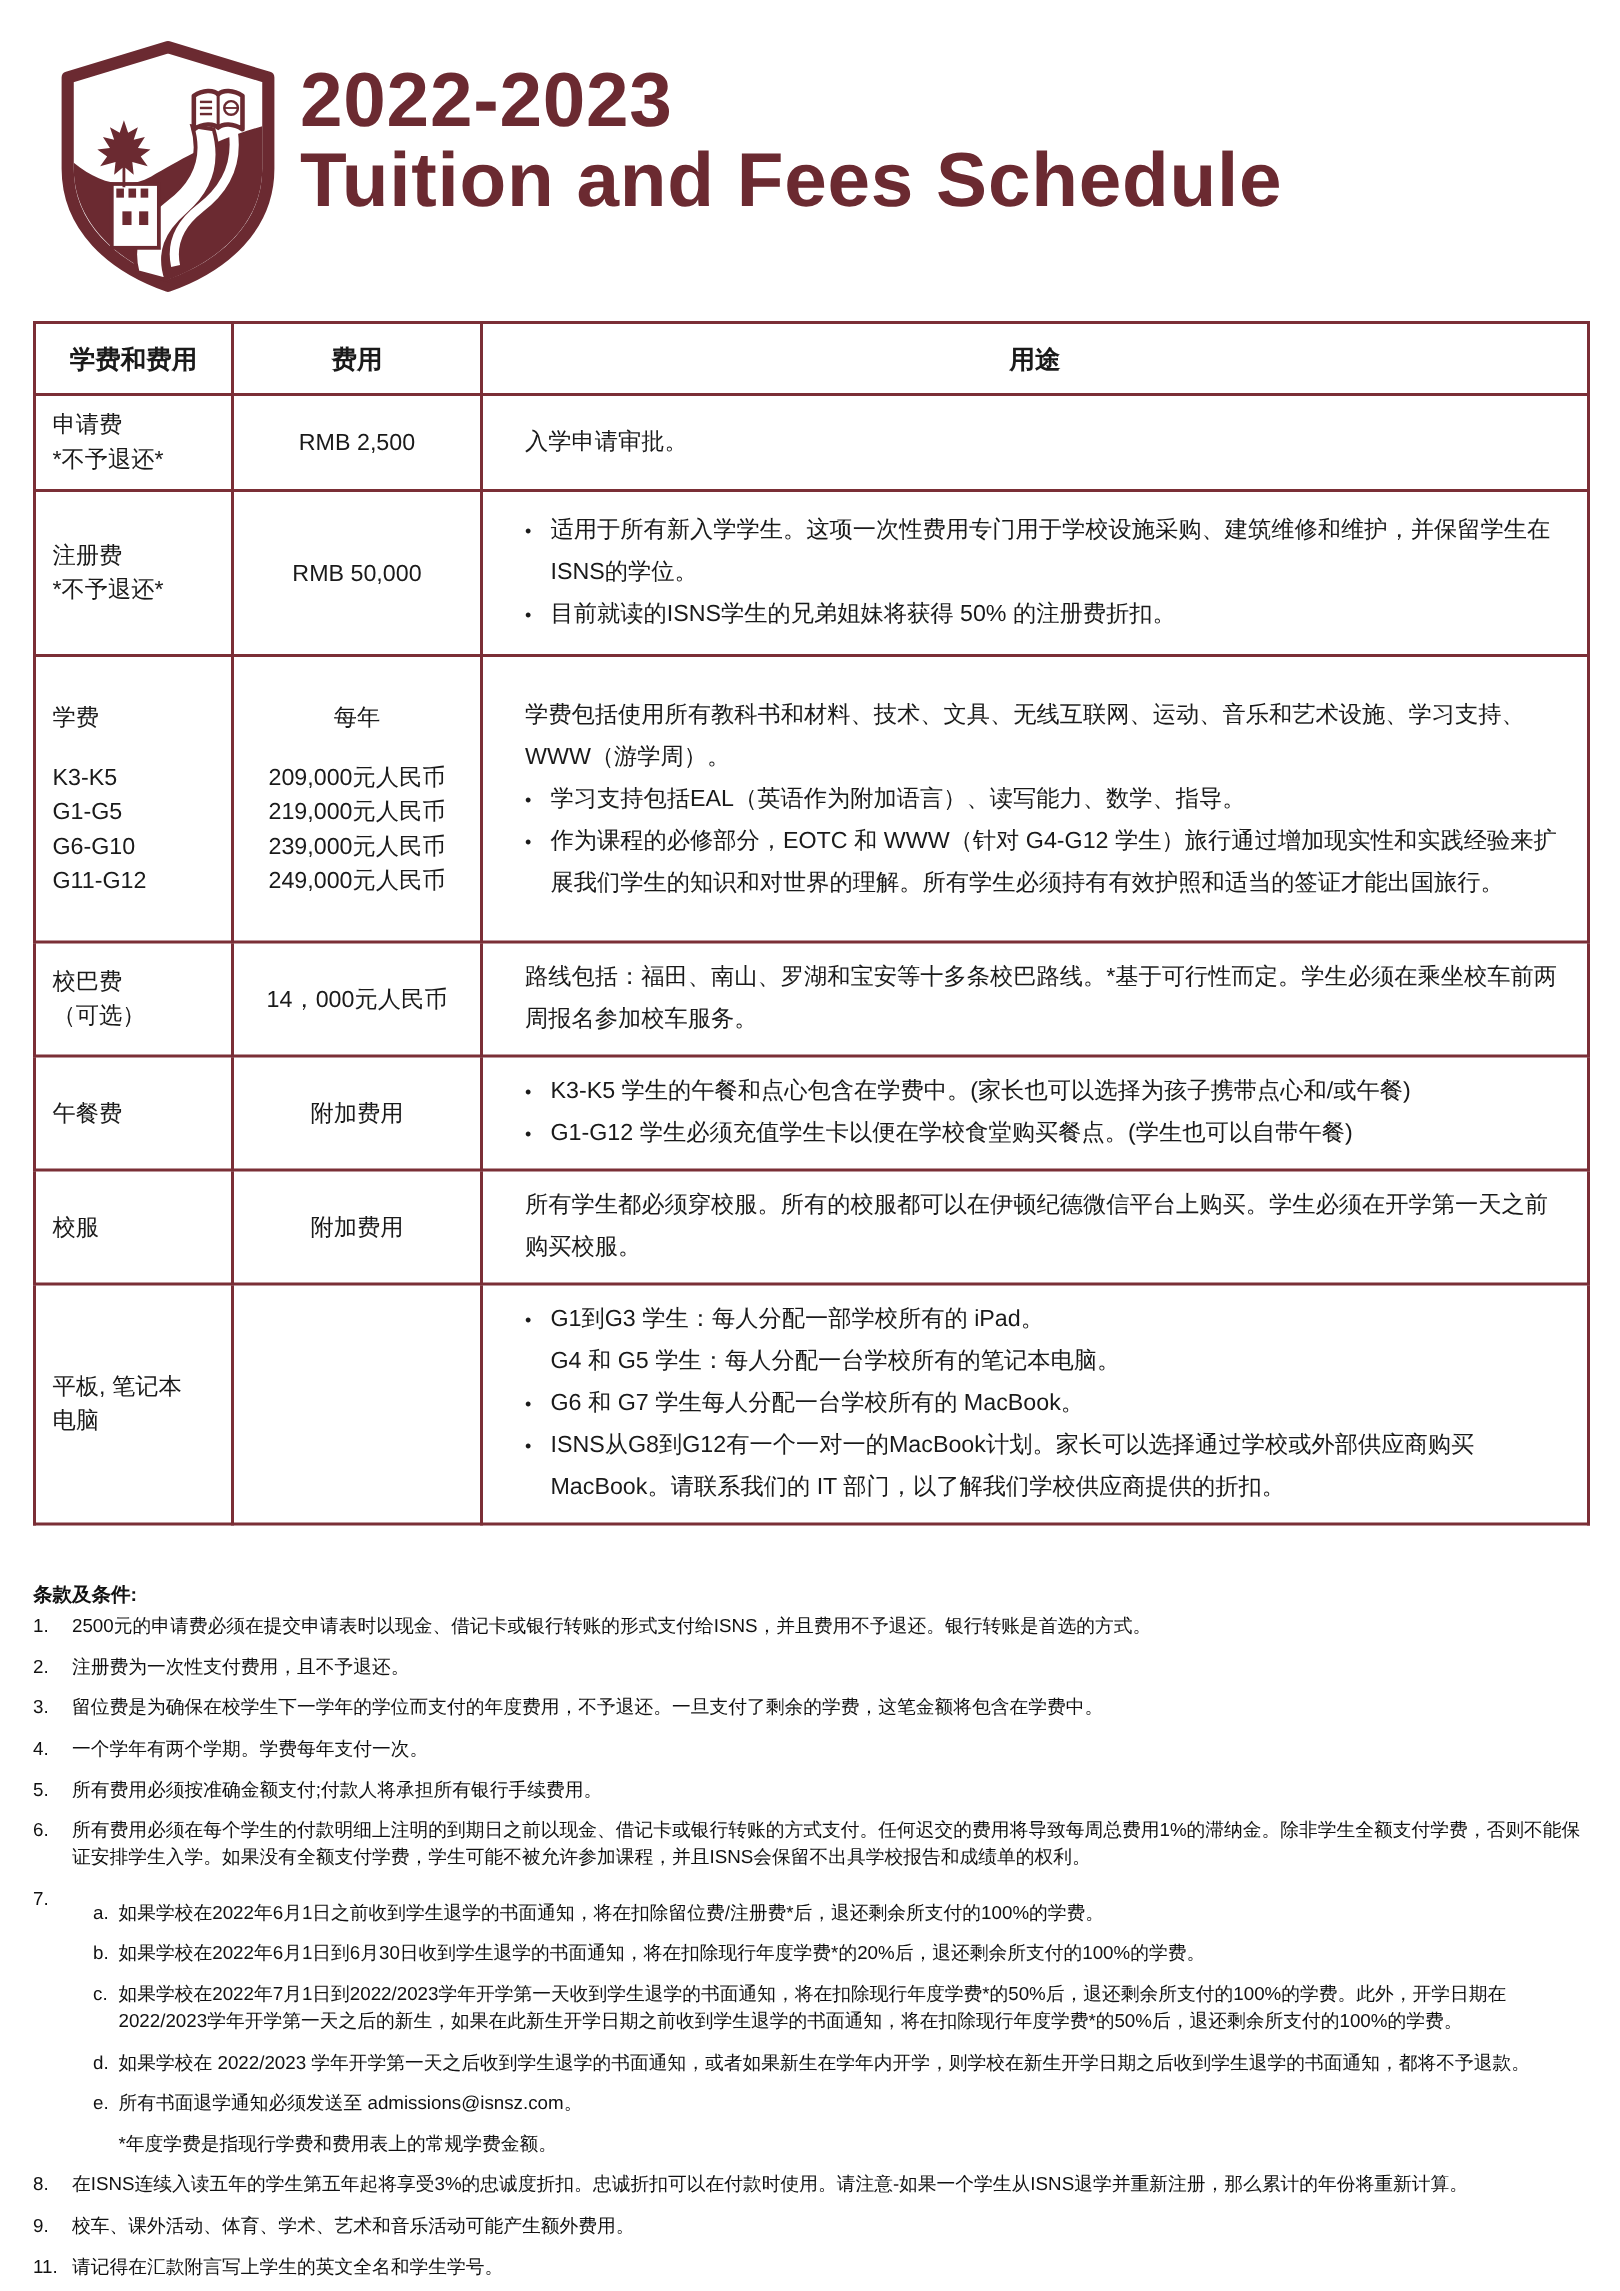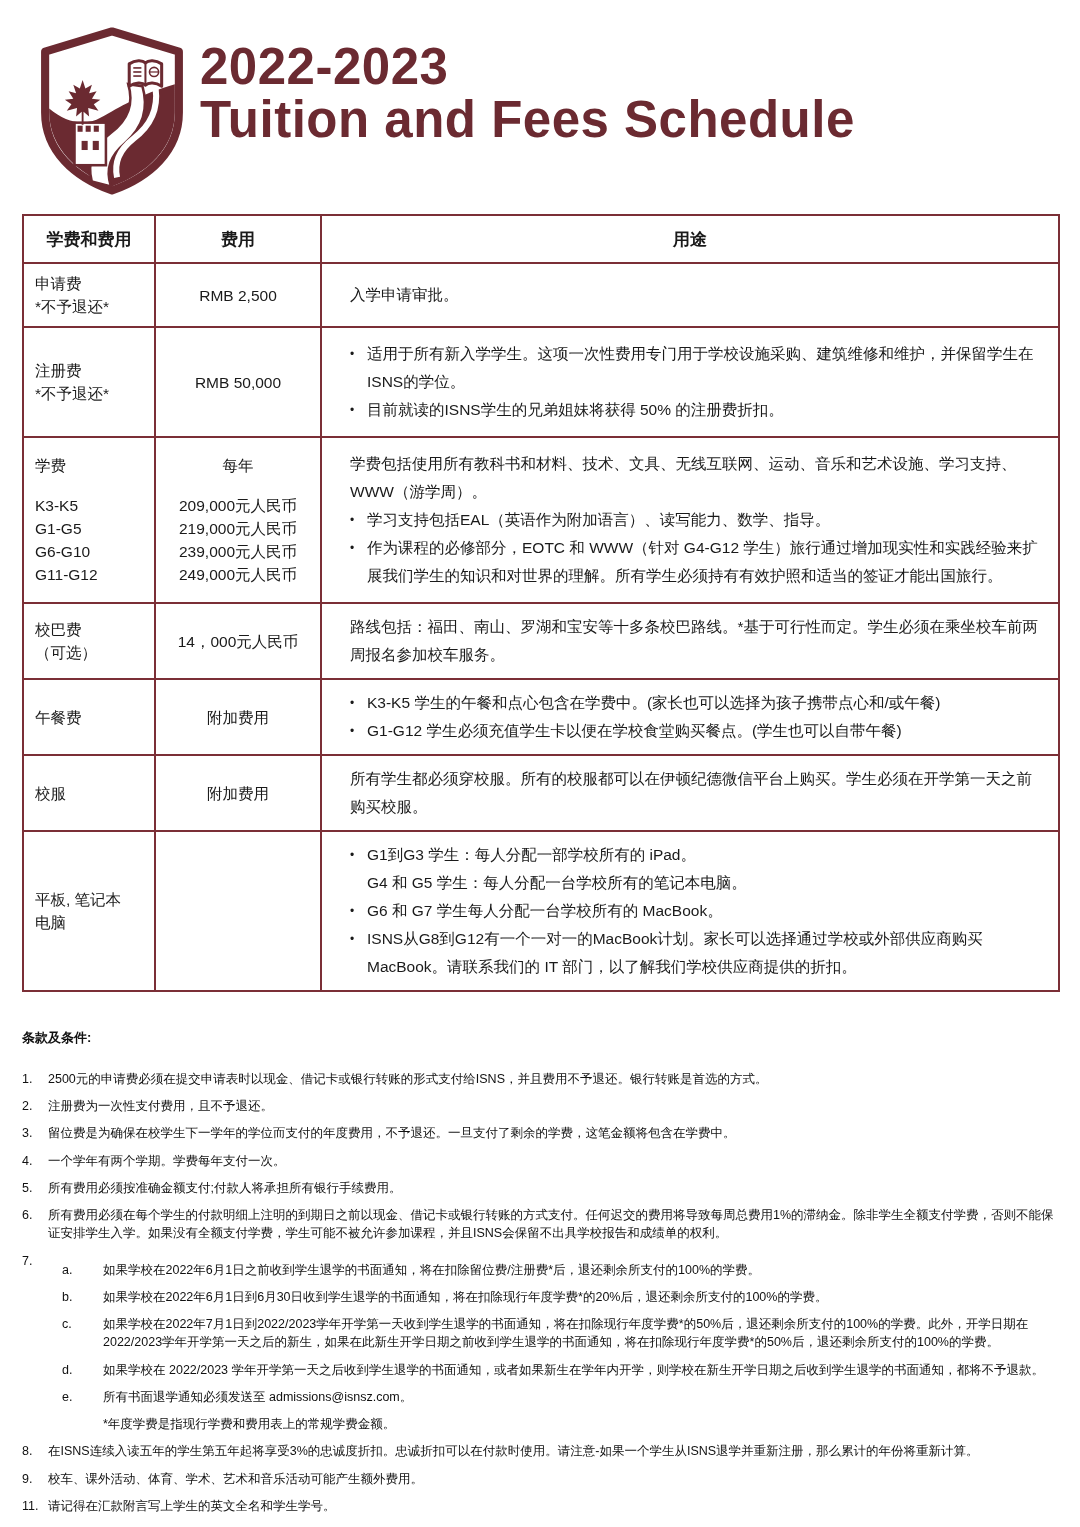--- a/index.html
+++ b/index.html
@@ -40,27 +40,27 @@
   td.c-name{padding:8px 6px 8px 11px;font-size:15.5px;line-height:23px;}
   td.c-fee{padding:8px 16px;font-size:15.5px;text-align:center;line-height:23px;}
   td.c-purpose{padding:9px 12px 9px 28px;font-size:15.5px;line-height:28px;}
   .gapline{height:17px;}
   .blk{display:flex;}
   .blk .mk{flex:0 0 17px;font-size:12px;}
   .blk .tx{flex:1;}
 
   
   .terms{margin:37px 24px 0 22px;font-size:12.5px;line-height:1.46;color:#111;}
-  .terms-heading{font-size:13px;font-weight:bold;margin:0 0 22px 0;}
+  .terms-heading{font-size:13px;font-weight:bold;margin:0 0 2px 0;}
   .titem{display:flex;margin-bottom:9px;}
   .tnum{flex:0 0 26px;}
   .tcont{flex:1;}
   .sub{display:flex;margin-top:9px;margin-left:14px;}
   .snum{flex:0 0 17px;}
-  .stx{flex:1;margin-left:24px;}
+  .stx{flex:1;}
 </style>
 </head>
 <body>
 
 <div class="header">
   <div class="logo">
     <svg width="152" height="170" viewBox="0 0 150 165">
 
       <path d="M75 4 L141 24 V84 C141 122 112 148 75 161 C38 148 9 122 9 84 V24 Z" fill="#ffffff" stroke="#6b2a31" stroke-width="8" stroke-linejoin="round"></path>
 
@@ -137,21 +137,21 @@
           <div class="blk">
             <span class="mk">•</span>
             <div class="tx"><span>适用于所有新入学学生。这项一次性费用专门用于学校设施采购、建筑维修和维护，并保留学生在 ISNS的学位。</span></div>
           </div>
           <div class="blk">
             <span class="mk">•</span>
             <div class="tx"><span>目前就读的ISNS学生的兄弟姐妹将获得 50% 的注册费折扣。</span></div>
           </div>
         </td>
       </tr>
-      <tr style="height: 166px; margin-left: 38px;">
+      <tr style="height: 191px; margin-left: 38px;">
         <td class="c-name">
           <div><span class="b">学费</span></div>
           <div class="gapline"></div>
           <div><span>K3-K5</span></div>
           <div><span>G1-G5</span></div>
           <div><span>G6-G10</span></div>
           <div><span>G11-G12</span></div>
         </td>
         <td class="c-fee">
           <div><span class="b">每年</span></div>

